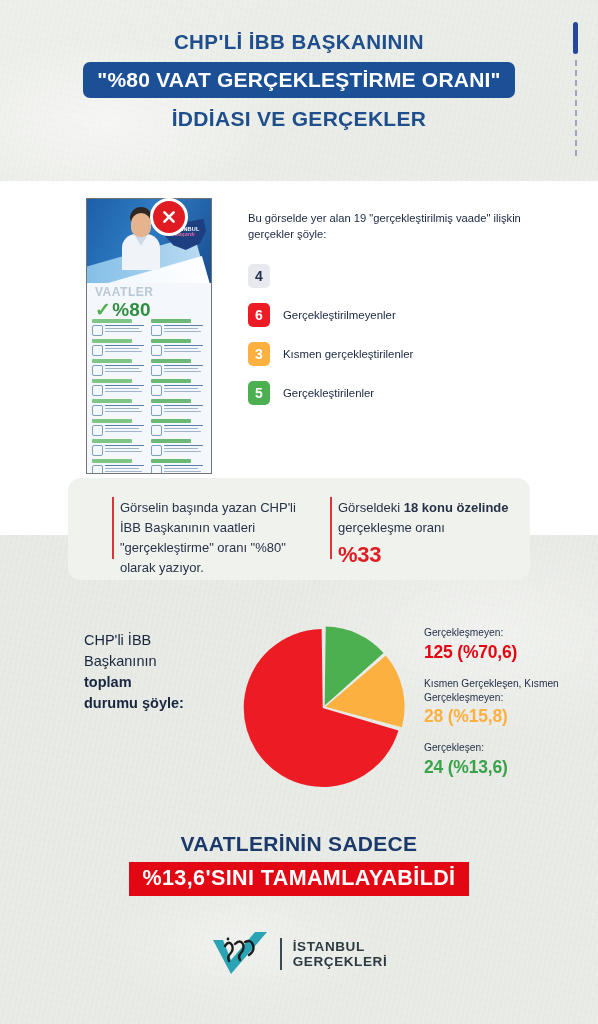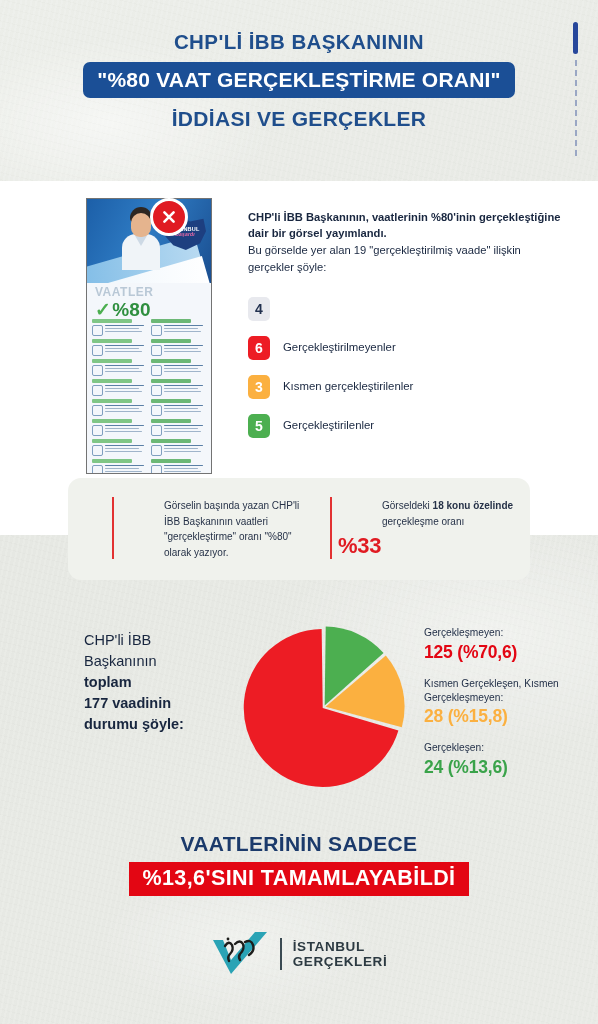--- a/index.html
+++ b/index.html
@@ -317,24 +317,23 @@
   .gb-col:last-child { padding-left: 26px; }
   .gb-rule {
     position: absolute;
     left: 0; top: 19px;
     width: 2px; height: 62px;
     background: #e23232;
   }
   .gb-col:first-child .gb-rule { left: 44px; }
   .gb-col:last-child .gb-rule { left: 18px; }
   .gb-text {
-    font-size: 10px;
+    font-size: 13px;
     line-height: 1.55;
     color: #263248;
-    margin-left: 44px;
   }
   .gb-text b { font-weight: bold; }
   .gb-big {
     margin-top: 4px;
     font-size: 22px;
     font-weight: bold;
     color: #e01b22;
     letter-spacing: -.3px;
   }
 
@@ -638,21 +637,20 @@
         </div>
       </div>
       <div class="x-badge">
         <svg width="16" height="16" viewBox="0 0 16 16" aria-hidden="true">
           <path d="M3.4 3.4 L12.6 12.6 M12.6 3.4 L3.4 12.6" stroke="#ffffff" stroke-width="2.6" stroke-linecap="round"></path>
         </svg>
       </div>
     </div>
 
     <div class="card-right">
-      <div class="intro-strong">CHP'li İBB Başkanının, vaatlerinin %80'inin gerçekleştiğine dair bir görsel yayımlandı.</div>
       <div class="intro-normal">Bu görselde yer alan 19 "gerçekleştirilmiş vaade" ilişkin gerçekler şöyle:</div>
 
       <div class="stat-list">
         <div class="stat-row">
           <div class="stat-badge" style="background:#e8e9ee;color:#22314f;">4</div>
         </div>
         <div class="stat-row">
           <div class="stat-badge" style="background:#ed1c24;color:#ffffff;">6</div>
           <div class="stat-label">Gerçekleştirilmeyenler</div>
         </div>
@@ -677,21 +675,20 @@
       <div class="gb-rule"></div>
       <div class="gb-text"><span>Görseldeki </span><b>18 konu özelinde</b><span> gerçekleşme oranı</span></div>
       <div class="gb-big">%33</div>
     </div>
   </div>
 
   <div class="pie-left">
     <span>CHP'li İBB</span><br>
     <span>Başkanının</span>
     <span class="b">toplam</span>
-    <span class="b">177 vaadinin</span>
     <span class="b">durumu şöyle:</span>
   </div>
 
   <div class="pie-wrap">
     <svg id="pie-svg" width="164" height="164" viewBox="0 0 164 164">
         <path d="M 82.66300092958926 80.54383044690401 L 83.72465275582724 1.5509643424269228 A 79 79 0 0 1 141.5464137905163 27.877487400802814 Z" fill="#4caf50"></path>
         <path d="M 83.561466819102 81.65097081376553 L 143.83901061338298 30.586132479266347 A 79 79 0 0 1 159.8445697903207 102.19088807461263 Z" fill="#fbb040"></path>
         <path d="M 80.72352889673829 82.96468726670244 L 156.42707202632266 105.54728139641122 A 79 79 0 1 1 79.66187707050037 3.9718211622253534 Z" fill="#ed1c24"></path>
       </svg>
   </div>

